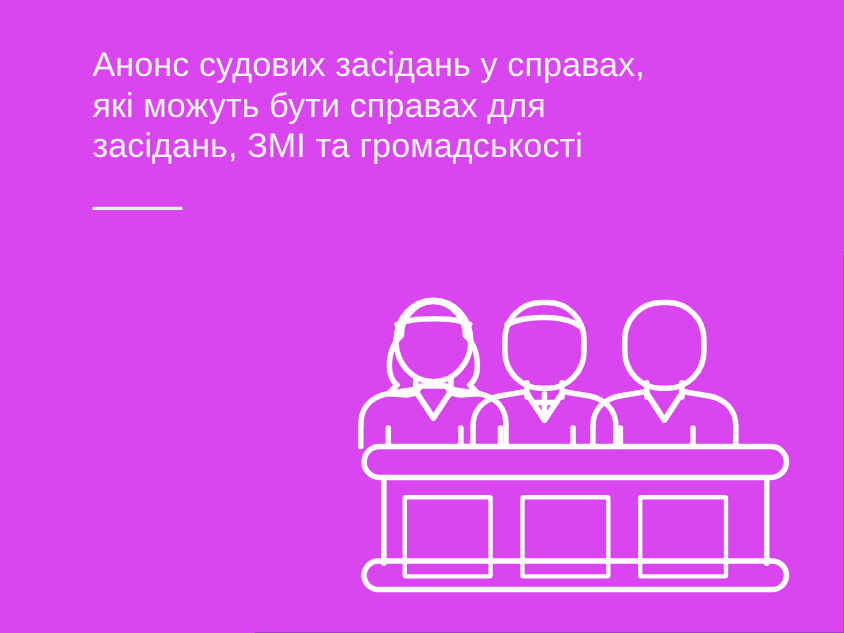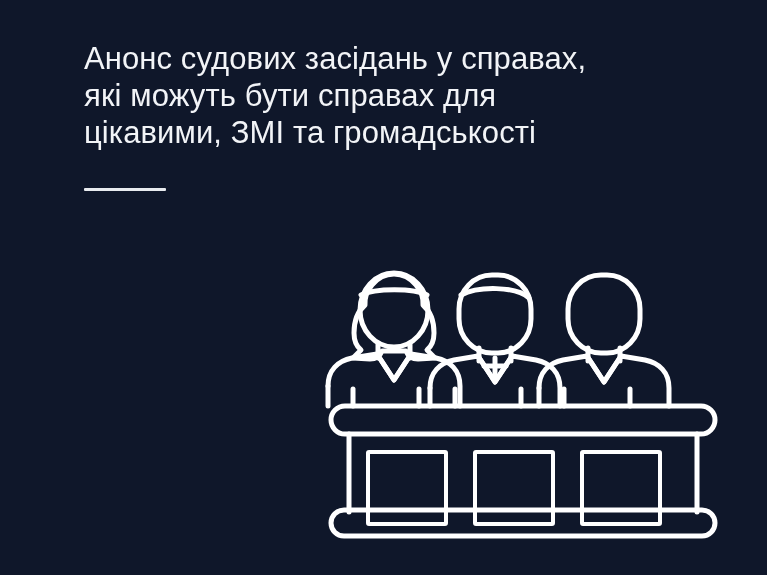--- a/index.html
+++ b/index.html
@@ -12,21 +12,21 @@
     height: 575px;
     overflow: hidden;
     background: #042a4a;
     font-family: "Liberation Sans", sans-serif;
   }
 
   #card {
     position: relative;
     width: 767px;
     height: 575px;
-    background: #0f172a;
+    background: #d946ef;
     box-sizing: border-box;
   }
 
   
   #headline-block {
     position: absolute;
     left: 84px;
     top: 40px;
     width: 600px;
   }
@@ -67,21 +67,21 @@
   }
 </style>
 </head>
 <body>
 
 <div id="card">
 
   <div id="headline-block">
     <span class="headline-line">Анонс судових засідань у справах,</span>
     <span class="headline-line">які можуть бути справах для</span>
-    <span class="headline-line">цікавими, ЗМІ та громадськості</span>
+    <span class="headline-line">засідань, ЗМІ та громадськості</span>
   </div>
 
   <div id="headline-rule"></div>
 
   <div id="illustration">
     <svg viewBox="0 0 410 285" xmlns="http://www.w3.org/2000/svg" fill="none" stroke="#ffffff" stroke-width="5" stroke-linecap="round" stroke-linejoin="round">
 
       <g>
 
         <path d="M 36 75

